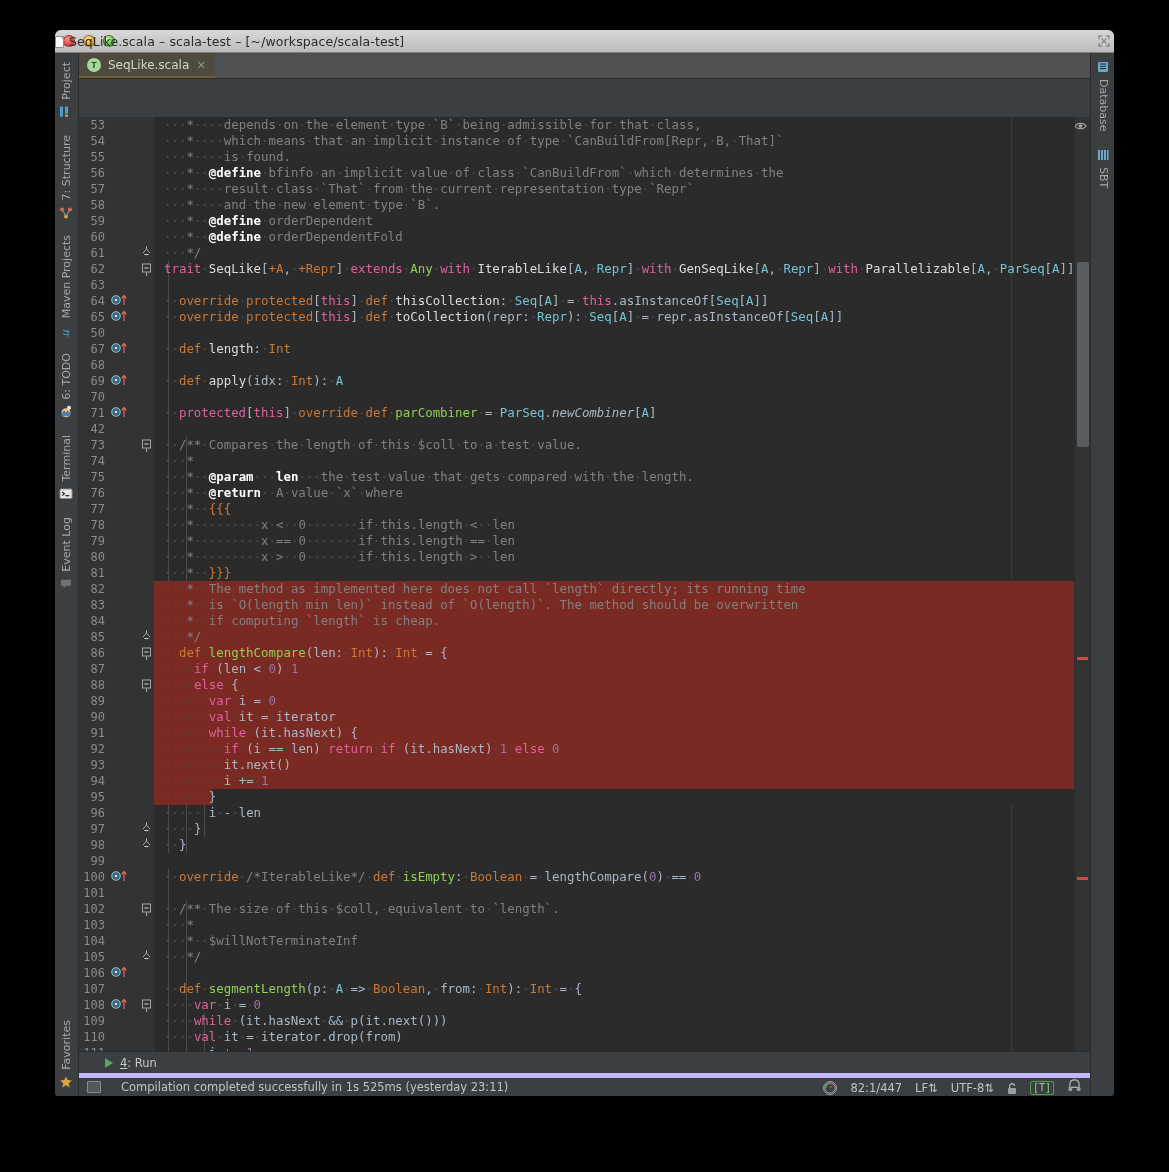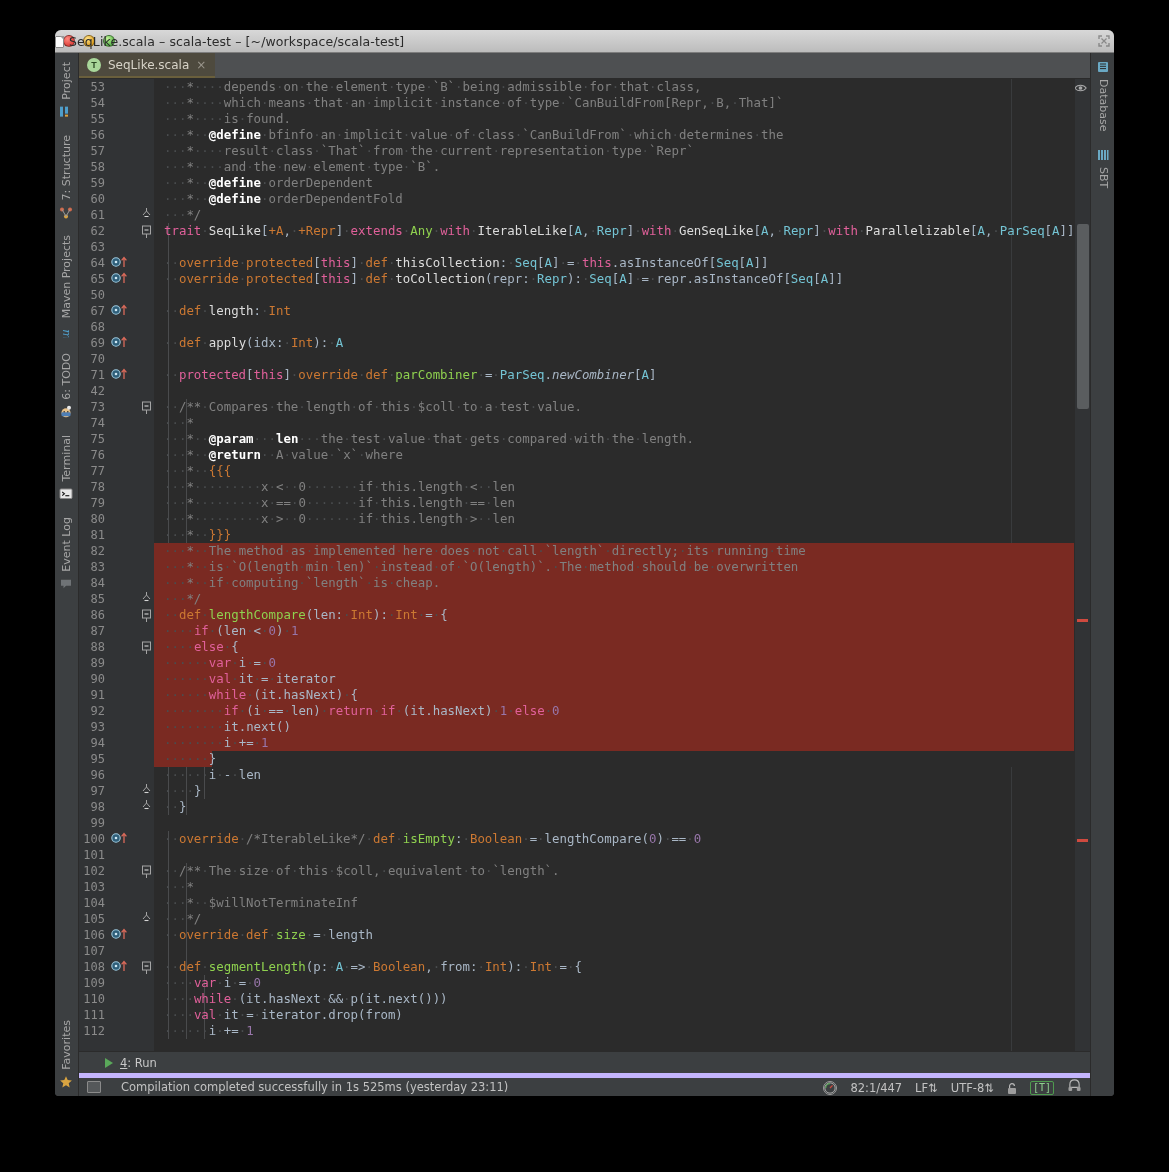--- a/index.html
+++ b/index.html
@@ -102,21 +102,21 @@
     width: 14px; height: 14px; border-radius: 50%;
     background: #a9d79a; color: #2b4a24;
     font-size: 9px; font-weight: bold;
     display: flex; align-items: center; justify-content: center;
     font-family: "Liberation Sans", sans-serif;
   }
   .tab-close { color: #9a968c; font-size: 12px; cursor: pointer; }
   #tabbar-rest { flex: 1 1 auto; background: #4e5052; }
 
   
-  #editor-wrap { flex: 1 1 auto; display: flex; min-height: 0; position: relative; background: #0f766e; }
+  #editor-wrap { flex: 1 1 auto; display: flex; min-height: 0; position: relative; background: #0f766e; margin-top: 38px; }
 
   #gutter {
     flex: 0 0 62px; width: 62px;
     background: #313335; color: #8b8b8b;
     font-family: "DejaVu Sans Mono", monospace;
     font-size: 12px; position: relative;
     overflow: hidden;
   }
   .gline {
     height: 16px; line-height: 16px;
@@ -753,21 +753,20 @@
             <div class="cline"><span class="id"><span class="dot-ws">·</span><span class="dot-ws">·</span><span class="dot-ws">·</span><span class="dot-ws">·</span><span class="dot-ws">·</span><span class="dot-ws">·</span>i<span class="dot-ws">·</span>-<span class="dot-ws">·</span>len</span></div>
             <div class="cline"><span class="id"><span class="dot-ws">·</span><span class="dot-ws">·</span><span class="dot-ws">·</span><span class="dot-ws">·</span>}</span></div>
             <div class="cline"><span class="id"><span class="dot-ws">·</span><span class="dot-ws">·</span>}</span></div>
             <div class="cline">&nbsp;</div>
             <div class="cline"><span class="id"><span class="dot-ws">·</span><span class="dot-ws">·</span></span><span class="kw">override<span class="dot-ws">·</span></span><span class="cmt">/*IterableLike*/<span class="dot-ws">·</span></span><span class="kw">def<span class="dot-ws">·</span></span><span class="fn">isEmpty</span><span class="id">:<span class="dot-ws">·</span></span><span class="orng">Boolean</span><span class="id"><span class="dot-ws">·</span>=<span class="dot-ws">·</span>lengthCompare(</span><span class="num">0</span><span class="id">)<span class="dot-ws">·</span>==<span class="dot-ws">·</span></span><span class="num">0</span></div>
             <div class="cline">&nbsp;</div>
             <div class="cline"><span class="cmt"><span class="dot-ws">·</span><span class="dot-ws">·</span>/**<span class="dot-ws">·</span>The<span class="dot-ws">·</span>size<span class="dot-ws">·</span>of<span class="dot-ws">·</span>this<span class="dot-ws">·</span>$coll,<span class="dot-ws">·</span>equivalent<span class="dot-ws">·</span>to<span class="dot-ws">·</span>`length`.</span></div>
             <div class="cline"><span class="cmt"><span class="dot-ws">·</span><span class="dot-ws">·</span><span class="dot-ws">·</span>*</span></div>
             <div class="cline"><span class="cmt"><span class="dot-ws">·</span><span class="dot-ws">·</span><span class="dot-ws">·</span>*<span class="dot-ws">·</span><span class="dot-ws">·</span>$willNotTerminateInf</span></div>
             <div class="cline"><span class="cmt"><span class="dot-ws">·</span><span class="dot-ws">·</span><span class="dot-ws">·</span>*/</span></div>
-            <div class="cline"><span class="id"><span class="dot-ws">·</span><span class="dot-ws">·</span></span><span class="kw">override<span class="dot-ws">·</span></span><span class="kw">def<span class="dot-ws">·</span></span><span class="fn">size</span><span class="id"><span class="dot-ws">·</span>=<span class="dot-ws">·</span>length</span></div>
             <div class="cline">&nbsp;</div>
             <div class="cline"><span class="id"><span class="dot-ws">·</span><span class="dot-ws">·</span></span><span class="kw">def<span class="dot-ws">·</span></span><span class="fn">segmentLength</span><span class="id">(p:<span class="dot-ws">·</span></span><span class="cyan">A</span><span class="id"><span class="dot-ws">·</span>=&gt;<span class="dot-ws">·</span></span><span class="orng">Boolean</span><span class="id">,<span class="dot-ws">·</span>from:<span class="dot-ws">·</span></span><span class="orng">Int</span><span class="id">):<span class="dot-ws">·</span></span><span class="orng">Int</span><span class="id"><span class="dot-ws">·</span>=<span class="dot-ws">·</span>{</span></div>
             <div class="cline"><span class="id"><span class="dot-ws">·</span><span class="dot-ws">·</span><span class="dot-ws">·</span><span class="dot-ws">·</span></span><span class="kw2">var</span><span class="id"><span class="dot-ws">·</span>i<span class="dot-ws">·</span>=<span class="dot-ws">·</span></span><span class="num">0</span></div>
             <div class="cline"><span class="id"><span class="dot-ws">·</span><span class="dot-ws">·</span><span class="dot-ws">·</span><span class="dot-ws">·</span></span><span class="kw2">while</span><span class="id"><span class="dot-ws">·</span>(it.hasNext<span class="dot-ws">·</span>&amp;&amp;<span class="dot-ws">·</span>p(it.next()))</span></div>
             <div class="cline"><span class="id"><span class="dot-ws">·</span><span class="dot-ws">·</span><span class="dot-ws">·</span><span class="dot-ws">·</span></span><span class="kw2">val</span><span class="id"><span class="dot-ws">·</span>it<span class="dot-ws">·</span>=<span class="dot-ws">·</span>iterator.drop(from)</span></div>
             <div class="cline"><span class="id"><span class="dot-ws">·</span><span class="dot-ws">·</span><span class="dot-ws">·</span><span class="dot-ws">·</span><span class="dot-ws">·</span><span class="dot-ws">·</span>i<span class="dot-ws">·</span>+=<span class="dot-ws">·</span></span><span class="num">1</span></div>
           </div>
         <div id="stripe">
           <svg id="eye-icon" viewBox="0 0 16 12">
             <path d="M1 6 C4 1.5 12 1.5 15 6 C12 10.5 4 10.5 1 6 Z" fill="none" stroke="#cfcfcf" stroke-width="1.3"></path>

